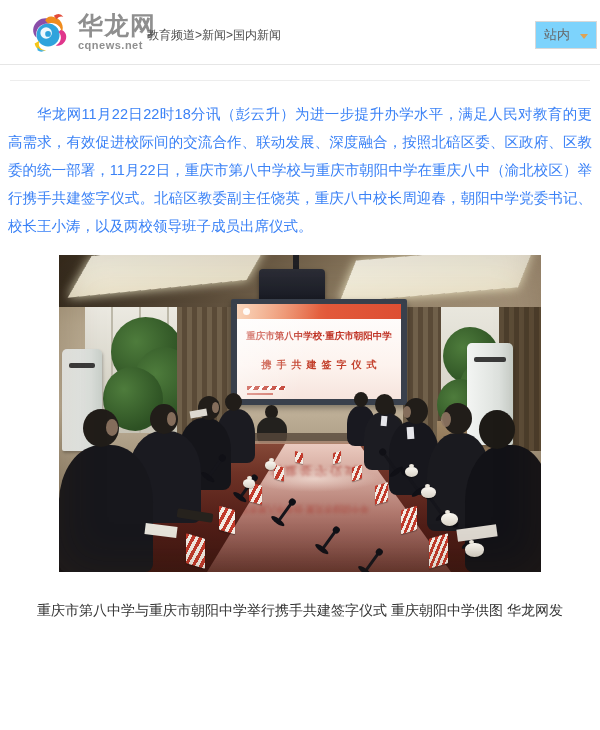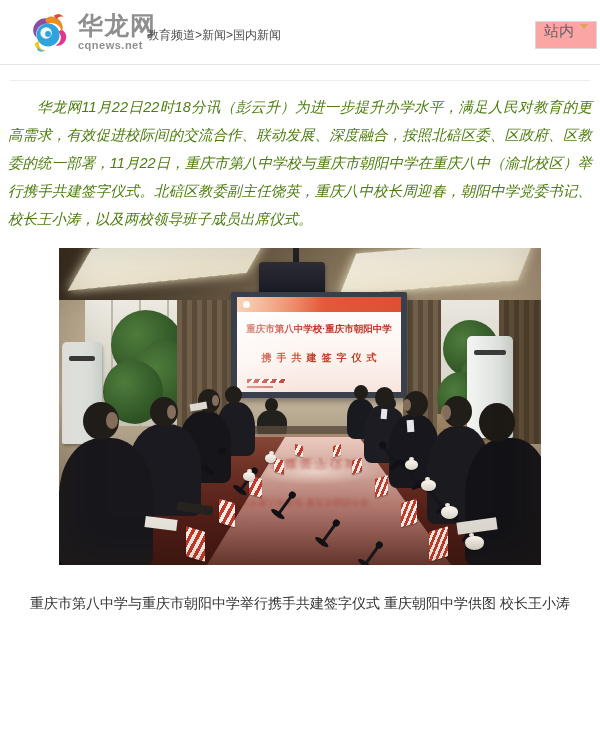--- a/index.html
+++ b/index.html
@@ -11,35 +11,35 @@
   .header{position:relative;height:64px;border-bottom:1px solid #e6e6e6;}
   .logo{position:absolute;left:26px;top:9px;display:flex;align-items:center;cursor:pointer;}
   .logo svg{width:46px;height:46px;}
   .logo-text{margin-left:6px;line-height:1;}
   .logo-name{font-size:25px;font-weight:bold;color:#8f8f8f;letter-spacing:1px;}
   .logo-domain{font-size:11px;font-weight:bold;color:#8f8f8f;letter-spacing:.5px;margin-top:2px;}
   .breadcrumb{position:absolute;left:147px;top:27px;font-size:12px;color:#4d4d4d;}
   .breadcrumb span{color:#4d4d4d;}
   .crumb{cursor:pointer;}
   .search-scope{position:absolute;right:3px;top:21px;width:44px;height:26px;border:1px solid #d8d8d8;
-      display:flex;justify-content:space-between;padding:0 8px;color:#666;
-      font-size:15px;background:#fca5a5;cursor:pointer;}
+      display:flex;align-items:center;justify-content:space-between;padding:0 8px;color:#666;
+      font-size:13px;background:#7dd3fc;cursor:pointer;}
   .caret{width:0;height:0;border-left:4px solid transparent;border-right:4px solid transparent;
       border-top:5px solid #dfa353;margin-top:2px;}
 
   
   .title{margin:14px 8px 0;font-size:24px;line-height:32px;font-weight:700;color:#333;
       white-space:nowrap;letter-spacing:0;}
   .meta{margin-top:31px;text-align:center;font-size:12px;line-height:14px;color:#8f8f8f;}
   .meta .dt{font-family:"DejaVu Sans Mono","Liberation Mono",monospace;letter-spacing:0;}
   .meta .gap{display:inline-block;width:14px;}
   .meta .cnt{color:#4f80bd;}
   .divider2{height:0;border-top:1px solid #ededed;margin:15px 10px 0;}
-  .body-text{margin:12px 8px 0;font-size:14.5px;line-height:28px;color:#4d7c0f;
-      text-align:justify;text-indent:2em;font-style:italic;}
+  .body-text{margin:19px 8px 0;font-size:14.5px;line-height:28px;color:#3b82f6;
+      text-align:justify;text-indent:2em;}
   .caption{margin-top:30px;text-align:center;font-size:14px;line-height:17px;color:#333;}
 
   
   .photo{position:relative;width:482px;height:317px;margin:15px auto 0;overflow:hidden;
       background:#b7a88e;}
   .photo::after{content:"";position:absolute;inset:0;box-shadow:inset 0 0 46px rgba(66,42,22,.28);
       pointer-events:none;z-index:60;}
   .ab{position:absolute;}
   .curtain{position:absolute;background:repeating-linear-gradient(90deg,#70604a 0 5px,#5a4a37 5px 10px);}
   .clight{position:absolute;background:linear-gradient(#fdfbee,#eae2ca);
@@ -234,15 +234,15 @@
     <div class="cup" style="left:382px;top:258px;width:17px;height:13px;"></div>
     <div class="cup" style="left:406px;top:288px;width:19px;height:14px;"></div>
     <div class="cup" style="left:206px;top:206px;width:11px;height:9px;"></div>
     <div class="cup" style="left:184px;top:224px;width:12px;height:9px;"></div>
 
     <div class="ab" style="left:118px;top:256px;width:36px;height:9px;background:#26221d;transform:rotate(9deg);border-radius:2px;"></div>
     <div class="ab" style="left:86px;top:270px;width:32px;height:11px;background:#e6e3da;transform:rotate(7deg);"></div>
     <div class="ab" style="left:398px;top:272px;width:40px;height:12px;background:#ddd8d0;transform:rotate(-8deg);"></div>
   </div>
 
-  <div class="caption">重庆市第八中学与重庆市朝阳中学举行携手共建签字仪式  重庆朝阳中学供图  校长王小涛</div>
+  <div class="caption">重庆市第八中学与重庆市朝阳中学举行携手共建签字仪式  重庆朝阳中学供图  华龙网发</div>
 
 </div>
 
 </body></html>

